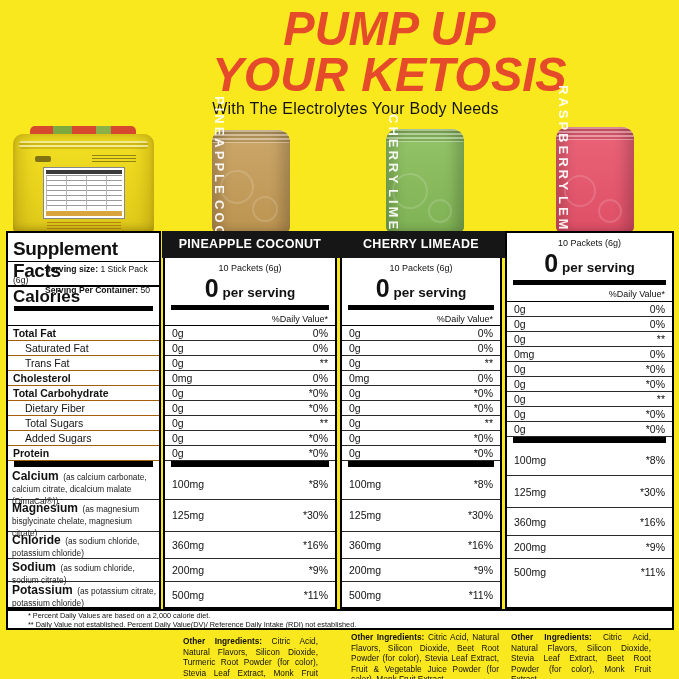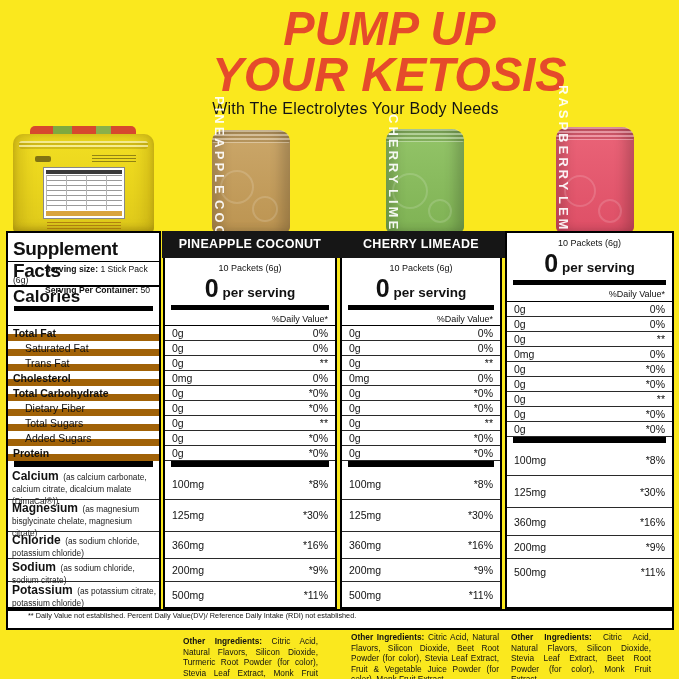--- a/index.html
+++ b/index.html
@@ -57,21 +57,21 @@
              line-height:27px;letter-spacing:0.3px;margin:-2px -2px 0 -2px;}
   .fc-sub{height:47px;text-align:center;}
   .fc-packets{font-size:9px;padding-top:5px;}
   .fc-cal{display:flex;justify-content:center;align-items:baseline;gap:4px;margin-top:1px;}
   .fc-cal .zero{font-size:25px;font-weight:800;}
   .fc-cal .per{font-size:13.5px;font-weight:bold;}
   .bar1{height:5px;background:#000;margin:0 6px 1px 6px;flex:0 0 auto;}
   .bar2{height:6px;background:#000;margin:0 6px 1px 6px;flex:0 0 auto;}
   .dvrow{height:16px;font-size:9px;font-weight:normal;text-align:right;padding:3px 7px 0 0;border-bottom:1px solid #000;}
   .dvrow.blank{border-bottom:1px solid #000;}
-  .lrow{height:15px;font-size:10.5px;line-height:14px;border-bottom:7px solid #a16207;padding-left:5px;}
+  .lrow{height:15px;font-size:10.5px;line-height:14px;border-bottom:1px solid #a16207;padding-left:5px;}
   .lrow.bold{font-weight:bold;}
   .lrow.indent{padding-left:17px;}
   .vrow{height:15px;display:flex;justify-content:space-between;font-size:10.5px;line-height:14px;
         padding:0 7px;border-bottom:1px solid #2a2a2a;}
   .mrow{display:flex;justify-content:space-between;align-items:center;font-size:10.5px;
         padding:0 7px;border-bottom:1px solid #2a2a2a;}
   .mlabel{display:block;padding:2px 3px 0 4px;border-bottom:1px solid #2a2a2a;line-height:10px;}
   .mlabel .mname{font-size:12px;font-weight:600;}
   .mlabel .mdesc{font-size:8.3px;color:#222;}
   .m0{height:32px}.m1{height:32px}.m2{height:28px}.m3{height:23px}.m4{height:25px;border-bottom:none!important}
@@ -370,20 +370,21 @@
         <span>200mg</span>
         <span>*9%</span>
       </div>
     <div class="mrow m4">
         <span>500mg</span>
         <span>*11%</span>
       </div>
   </div>
 
   <div class="footnote">
+    <div>* Percent Daily Values are based on a 2,000 calorie diet.</div>
     <div>** Daily Value not established. Percent Daily Value(DV)/ Reference Daily Intake (RDI) not established.</div>
   </div>
 
   <div class="oi" id="oi-0"><b>Other Ingredients:</b><span> Citric Acid, Natural Flavors, Silicon Dioxide, Turmeric Root Powder (for color), Stevia Leaf Extract, Monk Fruit Extract.</span></div>
   <div class="oi" id="oi-1"><b>Other Ingredients:</b><span> Citric Acid, Natural Flavors, Silicon Dioxide, Beet Root Powder (for color), Stevia Leaf Extract, Fruit &amp; Vegetable Juice Powder (for color), Monk Fruit Extract.</span></div>
   <div class="oi" id="oi-2"><b>Other Ingredients:</b><span> Citric Acid, Natural Flavors, Silicon Dioxide, Stevia Leaf Extract, Beet Root Powder (for color), Monk Fruit Extract.</span></div>
 
 </div>
 
 </body></html>

